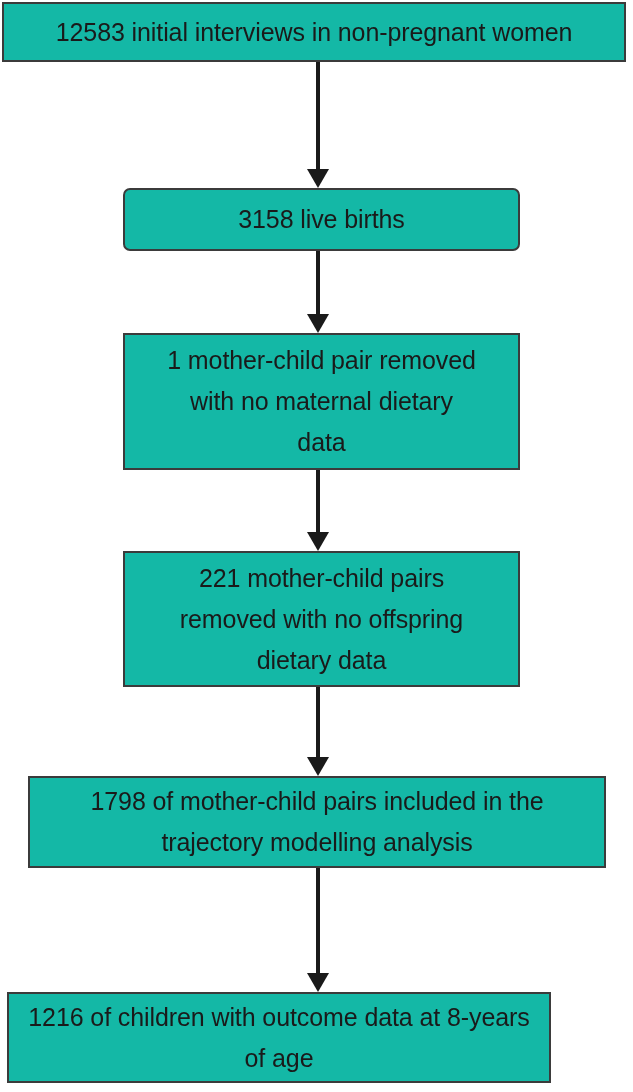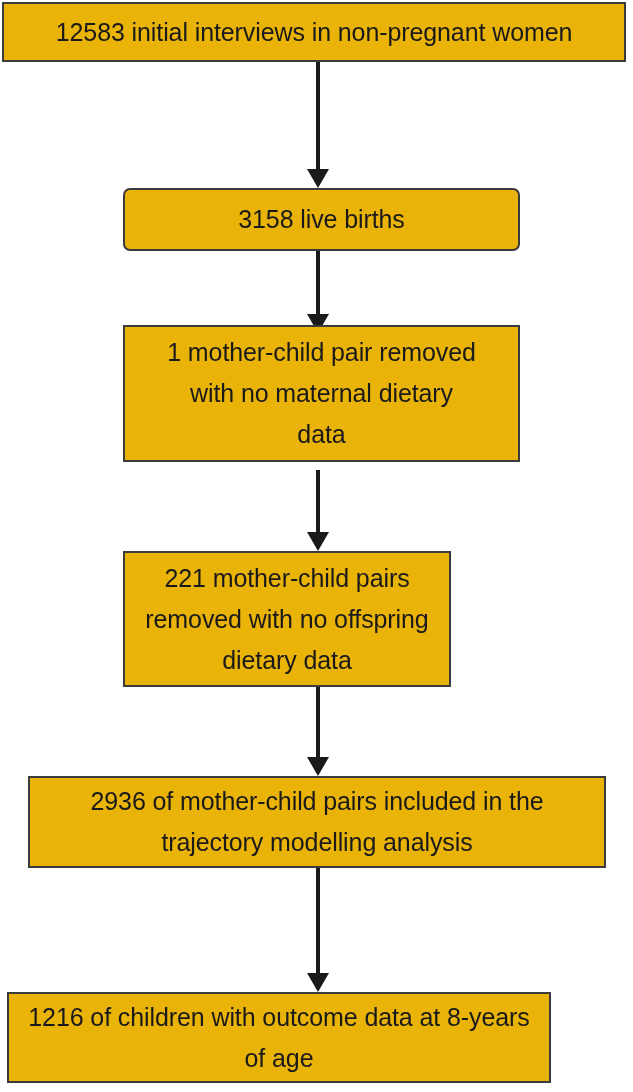--- a/index.html
+++ b/index.html
@@ -15,43 +15,43 @@
     position: relative;
     width: 633px;
     height: 1092px;
     background: #ffffff;
     overflow: hidden;
   }
   .node {
     position: absolute;
     box-sizing: border-box;
     border: 2.4px solid #3b3b3b;
-    background: #eab308;
+    background: #14b8a6;
     display: flex;
     align-items: center;
     justify-content: center;
     text-align: center;
   }
   .node-label {
     display: block;
     width: 100%;
     color: #1a1a1a;
     font-size: 25px;
     line-height: 41px;
     letter-spacing: -0.1px;
     text-align: center;
     white-space: pre-line;
     padding: 0 10px;
     box-sizing: border-box;
   }
   
   #node-initial-interviews { left: 2px;   top: 2px;   width: 624px; height: 60px; }
   #node-live-births        { left: 123px; top: 188px; width: 397px; height: 63px; border-radius: 7px; }
-  #node-removed-maternal   { left: 123px; top: 325px; width: 397px; height: 137px; }
-  #node-removed-offspring  { left: 123px; top: 551px; width: 328px; height: 136px; }
+  #node-removed-maternal   { left: 123px; top: 333px; width: 397px; height: 137px; }
+  #node-removed-offspring  { left: 123px; top: 551px; width: 397px; height: 136px; }
   #node-included-analysis  { left: 28px;  top: 776px; width: 578px; height: 92px; }
   #node-outcome-8years     { left: 7px;   top: 992px; width: 544px; height: 91px; }
 
   .arrow {
     position: absolute;
     width: 22px;
   }
   .arrow .stem {
     position: absolute;
     left: 9px;
@@ -129,21 +129,21 @@
 removed with no offspring
 dietary data</span>
   </div>
 
   <div class="arrow" id="arrow-4">
     <div class="stem"></div>
     <div class="head"></div>
   </div>
 
   <div class="node" id="node-included-analysis">
-    <span class="node-label">2936 of mother-child pairs included in the
+    <span class="node-label">1798 of mother-child pairs included in the
 trajectory modelling analysis</span>
   </div>
 
   <div class="arrow" id="arrow-5">
     <div class="stem"></div>
     <div class="head"></div>
   </div>
 
   <div class="node" id="node-outcome-8years">
     <span class="node-label">1216 of children with outcome data at 8-years

